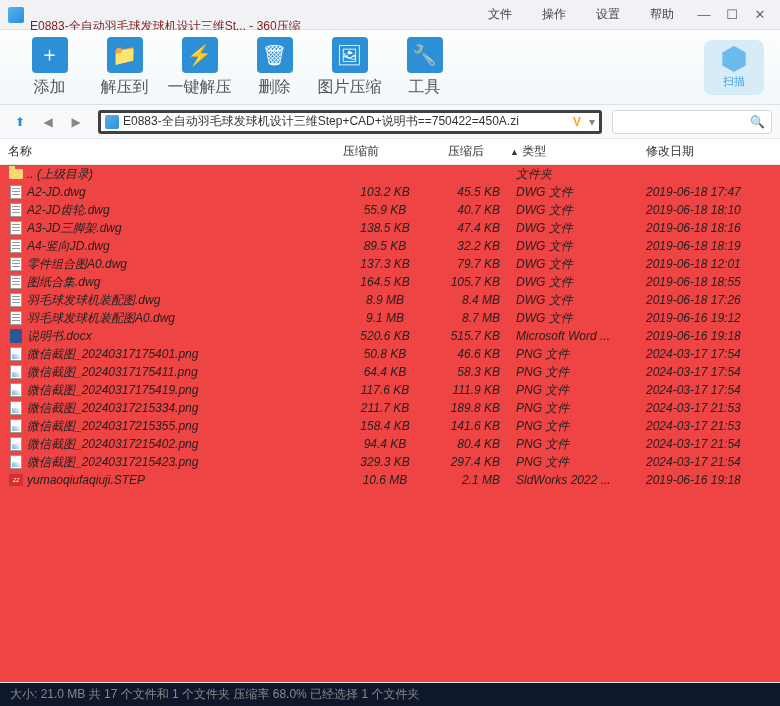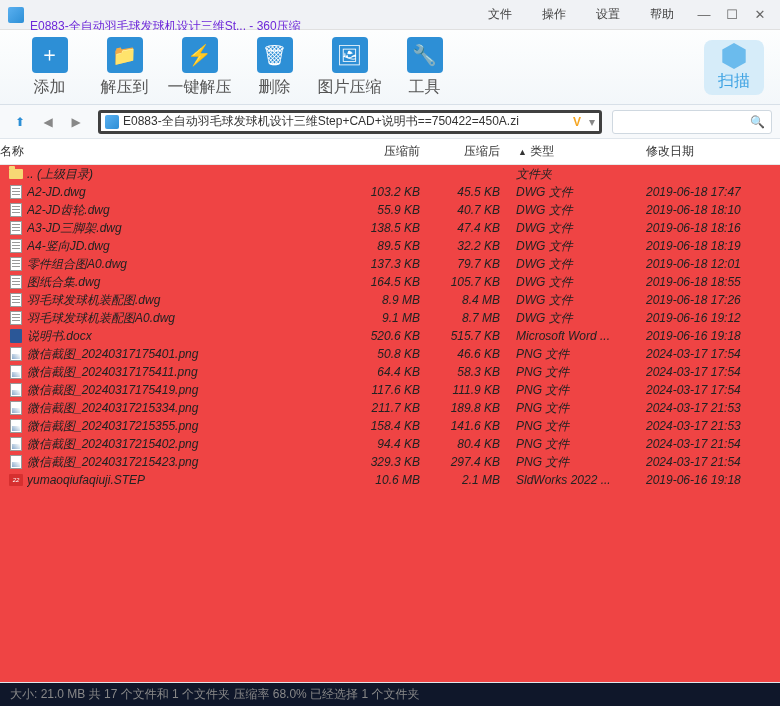--- a/index.html
+++ b/index.html
@@ -1,43 +1,43 @@
 <!DOCTYPE html>
 <html><head>
 <meta charset="utf-8">
 <style>
 * { margin: 0; padding: 0; box-sizing: border-box; }
 body { font-family: "Microsoft YaHei", "Segoe UI", sans-serif; font-size: 12px; background: #fff; width: 780px; height: 706px; overflow: hidden; display: flex; flex-direction: column; }
 .titlebar { height: 30px; background: #f0f2f5; display: flex; align-items: center; padding: 0 8px; border-bottom: 1px solid #e0e0e0; }
 .titlebar-icon { width: 16px; height: 16px; background: linear-gradient(135deg,#5ab0f0,#2d8fd6); border-radius: 2px; margin-right: 6px; }
-.titlebar-title { flex: 0 1 auto; color: #6d28d9; white-space: nowrap; overflow: hidden; margin-top: 24px; }
+.titlebar-title { flex: 0 1 auto; color: #7f1d1d; white-space: nowrap; overflow: hidden; margin-top: 24px; }
 .titlebar-menu { display: flex; gap: 30px; margin-left: auto; margin-right: 18px; }
 .titlebar-menu span { color: #444; cursor: pointer; }
 .win-controls { display: flex; gap: 4px; }
 .win-btn { width: 24px; height: 20px; display: flex; align-items: center; justify-content: center; color: #666; cursor: pointer; font-size: 13px; }
 .toolbar { height: 75px; background: linear-gradient(#fdfefe,#f3f7fa); border-bottom: 1px solid #d8e0e8; display: flex; align-items: center; padding: 0 12px; position: relative; }
 .tool-item { display: flex; flex-direction: column; align-items: center; width: 75px; cursor: pointer; }
 .tool-icon { width: 36px; height: 36px; border-radius: 4px; display: flex; align-items: center; justify-content: center; color: #fff; font-size: 20px; margin-bottom: 4px; }
 .tool-label { color: #555; font-size: 16px; }
 .scan-btn { position: absolute; right: 16px; top: 10px; width: 60px; height: 55px; background: #d6ecf9; border-radius: 8px; display: flex; flex-direction: column; align-items: center; justify-content: center; }
 .scan-icon { width: 26px; height: 26px; background: #6bbbed; clip-path: polygon(50% 0, 95% 25%, 95% 75%, 50% 100%, 5% 75%, 5% 25%); }
-.scan-label { color: #3fa3e3; font-size: 16px; margin-top: 2px; }
+.scan-label { color: #3fa3e3; font-size: 11px; margin-top: 2px; }
 .navbar { height: 34px; background: #f7f9fb; border-bottom: 1px solid #e0e6ec; display: flex; align-items: center; padding: 0 8px; gap: 4px; }
 .nav-btn { width: 24px; height: 24px; display: flex; align-items: center; justify-content: center; color: #888; cursor: pointer; border-radius: 3px; }
 .nav-btn.active { color: #2d8fd6; }
 .path-box { flex: 1; height: 24px; background: #fff; border: 3px solid #404040; border-radius: 3px; display: flex; align-items: center; padding: 0 4px; margin: 0 6px; }
 .path-icon { width: 14px; height: 14px; background: linear-gradient(135deg,#5ab0f0,#2d8fd6); border-radius: 2px; margin-right: 4px; flex-shrink: 0; }
 .path-text { flex: 1; color: #333; white-space: nowrap; overflow: hidden; }
 .path-v { color: #f5a623; font-weight: bold; margin: 0 4px; }
 .path-drop { color: #888; margin-left: 4px; }
 .search-box { width: 160px; height: 24px; background: #fff; border: 1px solid #cfd8e0; border-radius: 3px; display: flex; align-items: center; justify-content: flex-end; padding: 0 6px; }
 .search-icon { color: #2d8fd6; }
-.list-header { height: 26px; background: #fff; border-bottom: 1px solid #e8e8e8; display: flex; align-items: center; color: #333; font-size: 12px; }
+.list-header { height: 26px; background: #fff; border-bottom: 1px solid #e8e8e8; display: flex; align-items: center; padding-left: 8px; color: #333; font-size: 12px; gap: 8px; }
 .col-name { flex: 1; }
-.col-before { width: 80px; text-align: right; padding-right: 10px; }
+.col-before { width: 80px; text-align: center; padding-right: 10px; }
 .col-after { width: 80px; text-align: right; padding-right: 10px; }
 .col-type { width: 130px; padding-left: 6px; }
 .col-date { width: 140px; padding-left: 6px; }
 .sort-tri { display: inline-block; margin-left: 2px; font-size: 9px; }
 .file-list { flex: 1; overflow-y: auto; background: #ef4444; font-style: italic; }
 .file-row { height: 18px; display: flex; align-items: center; padding-left: 8px; color: #222; font-size: 12px; cursor: pointer; }
 .file-icon { width: 16px; height: 14px; margin-right: 3px; display: flex; align-items: center; justify-content: center; flex-shrink: 0; }
 .fi-folder { background: #f7d774; border-radius: 1px; width: 14px; height: 10px; position: relative; }
 .fi-folder::before { content: ""; position: absolute; top: -3px; left: 0; width: 6px; height: 3px; background: #f7d774; border-radius: 1px 1px 0 0; }
 .fi-dwg { width: 12px; height: 14px; background: #fff; border: 1px solid #999; position: relative; }

